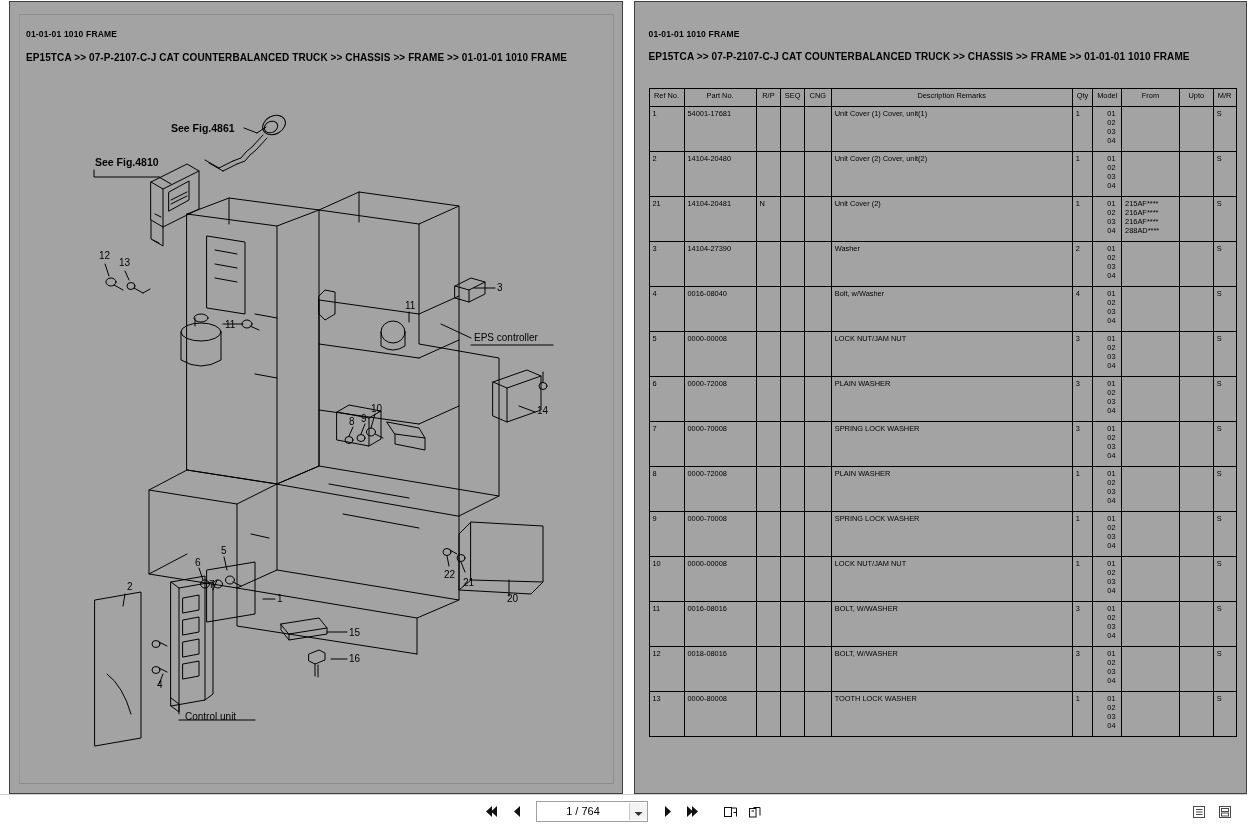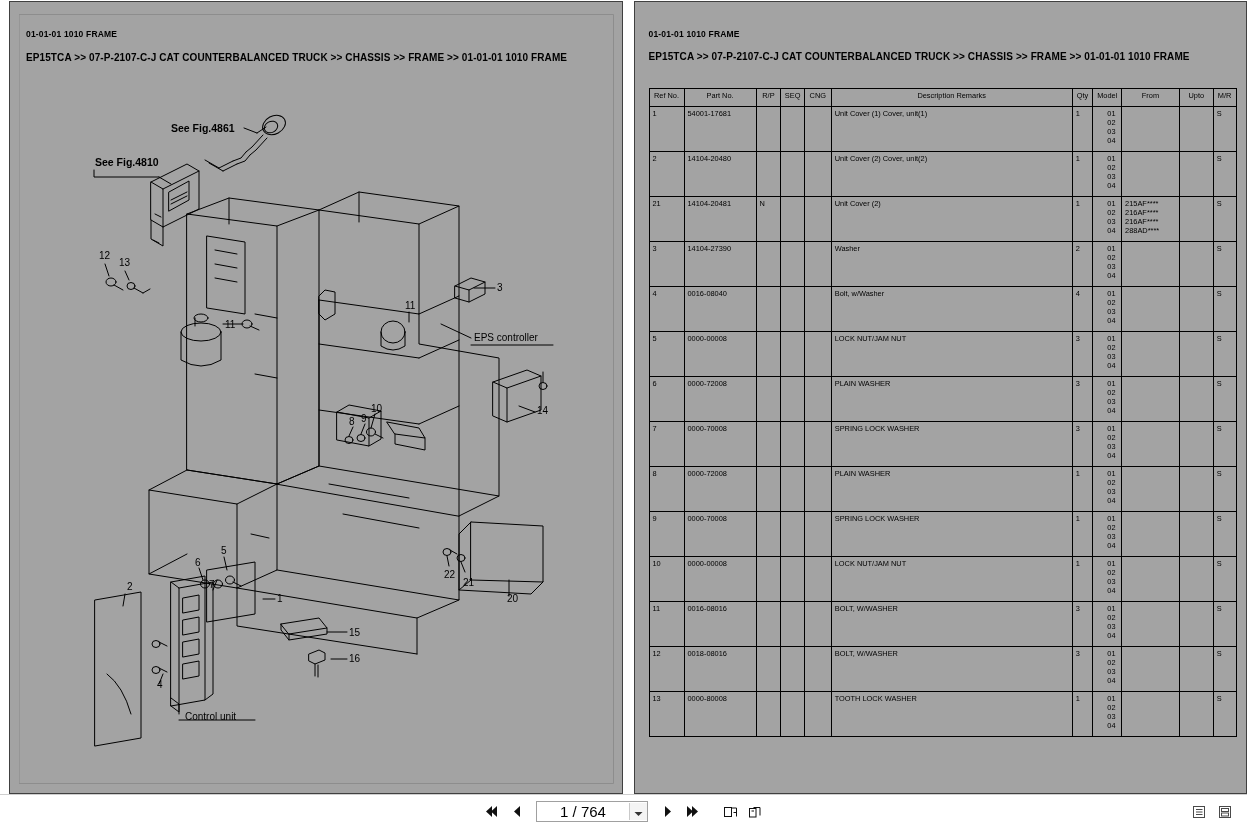--- a/index.html
+++ b/index.html
@@ -140,21 +140,21 @@
     display: flex;
     align-items: center;
     height: 19px;
     border: 1px solid #a0a0a0;
     background: #fff;
     margin: 0 4px;
   }
   .page-num {
     width: 92px;
     text-align: center;
-    font-size: 15px;
+    font-size: 11px;
     line-height: 17px;
     color: #000;
   }
   .page-drop {
     width: 17px;
     height: 17px;
     border-left: 1px solid #c9c9c9;
     display: flex;
     align-items: center;
     justify-content: center;

